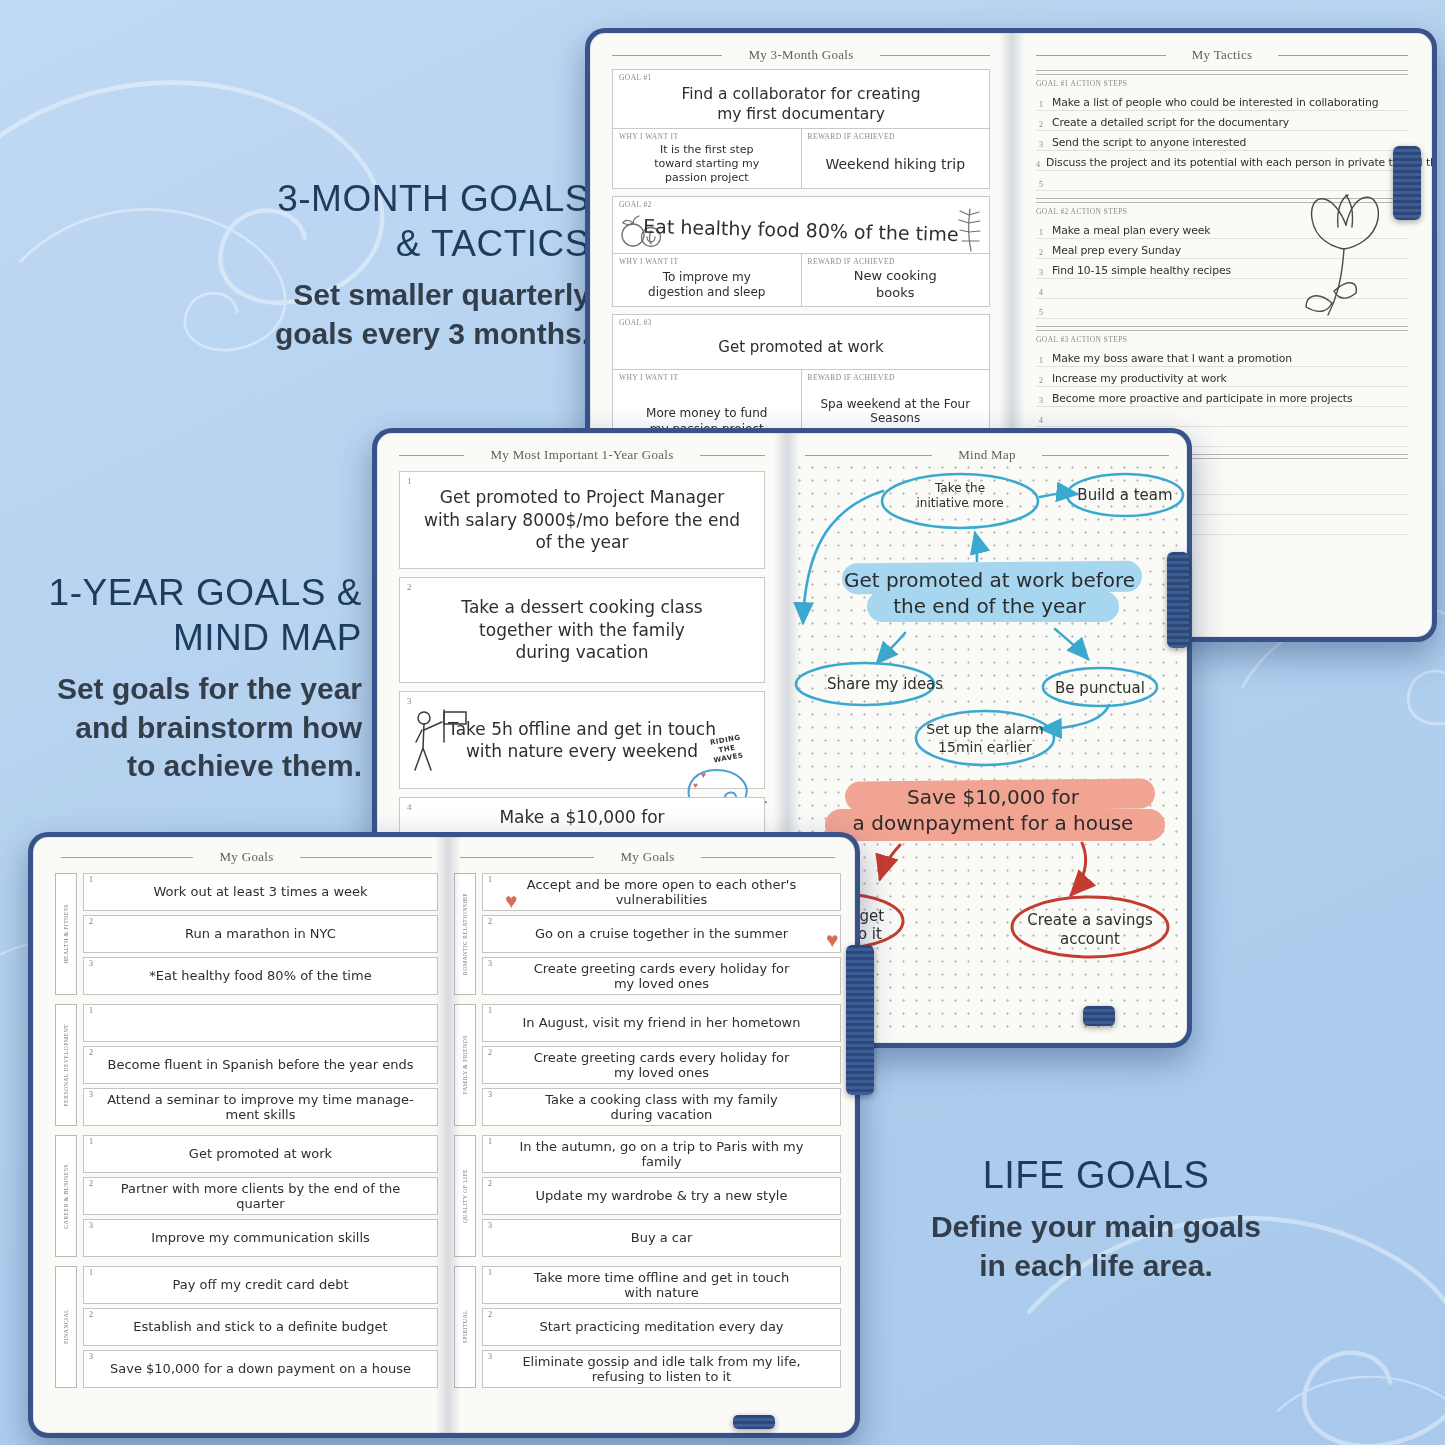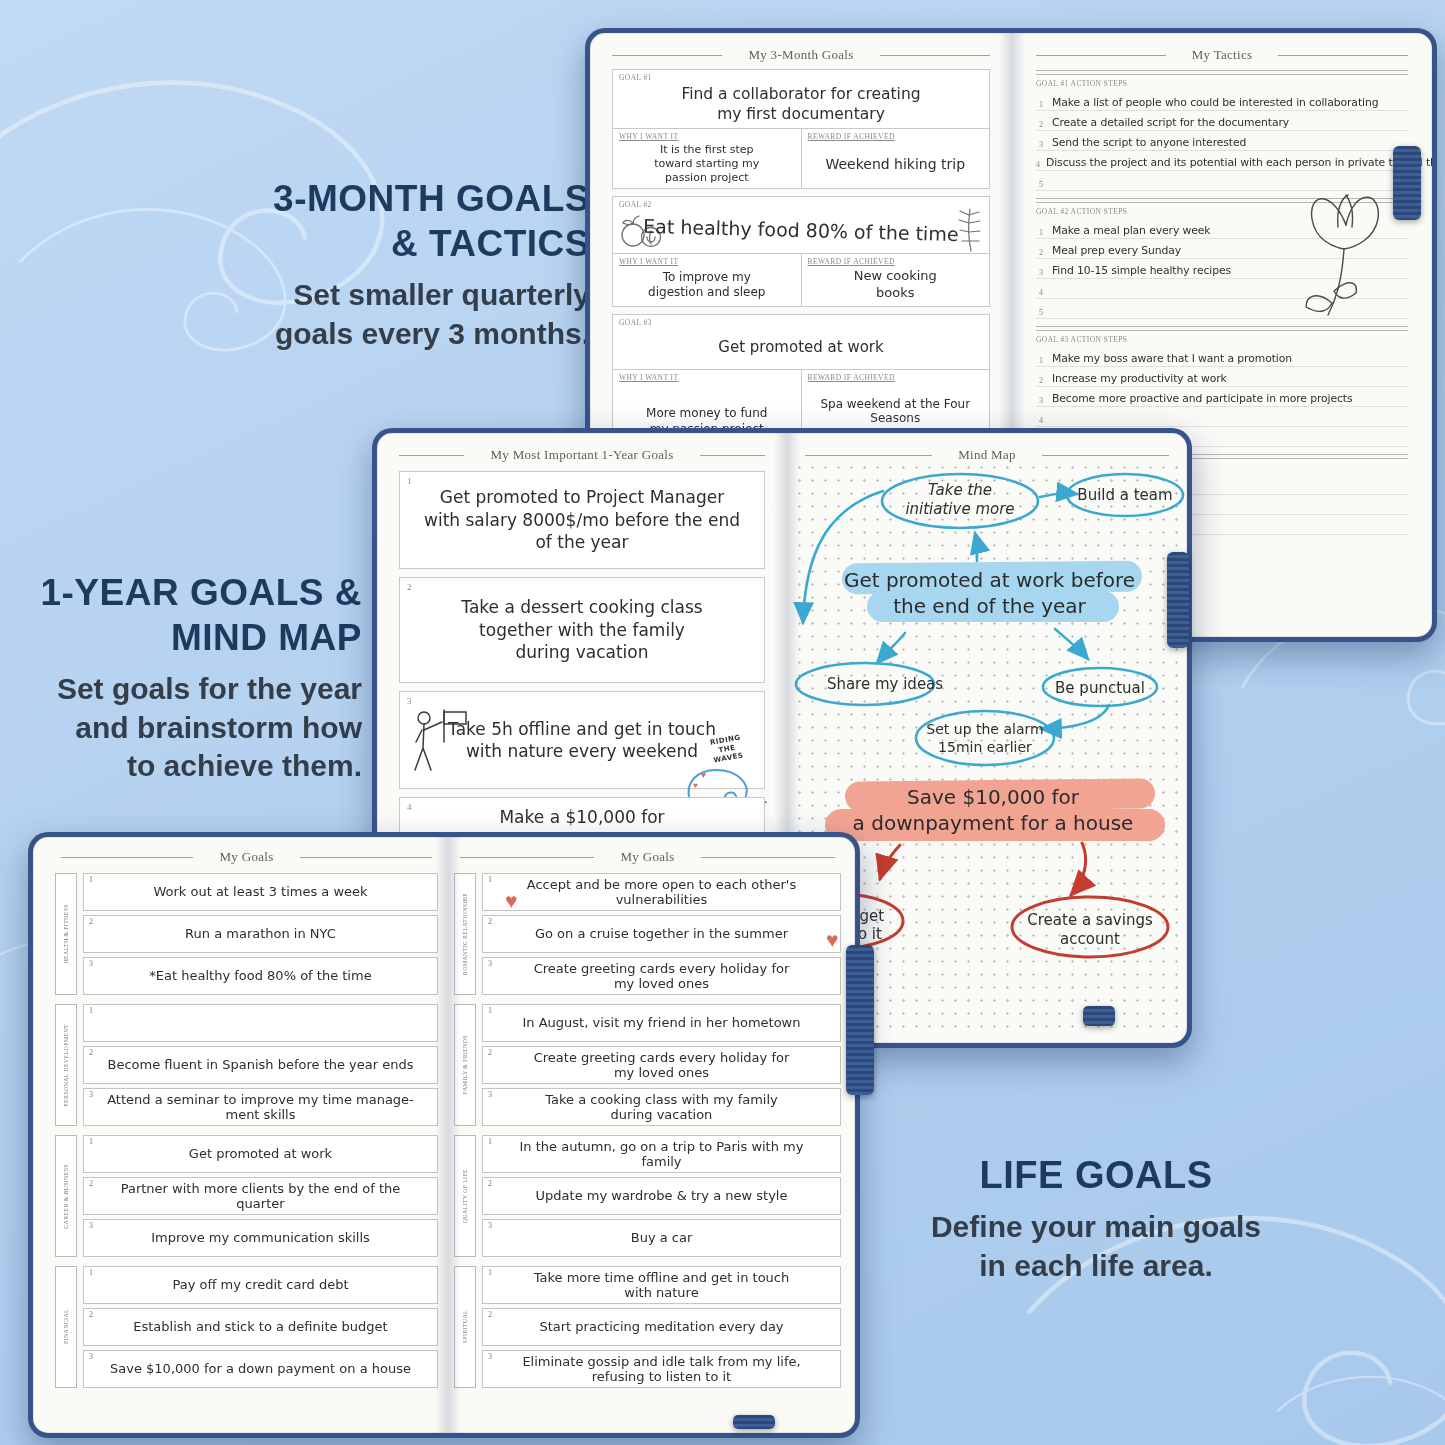--- a/index.html
+++ b/index.html
@@ -3,21 +3,21 @@
 <meta charset="utf-8">
 <style>
   html,body{margin:0;padding:0;background:#b4d0ee;}
   .canvas{position:relative;width:1445px;height:1445px;overflow:hidden;
     background:linear-gradient(155deg,#c0d9f4 0%,#b4d1ef 45%,#a8c9ec 100%);
     font-family:"Liberation Sans",sans-serif;}
   .swirls{position:absolute;inset:0;z-index:0;}
 
   
   .marketing{position:absolute;z-index:1;}
-  .marketing h2{margin:0;font-weight:bold;font-size:37px;line-height:1.22;letter-spacing:.5px;
+  .marketing h2{margin:0;font-weight:normal;font-size:37px;line-height:1.22;letter-spacing:.5px;
     color:#1c3b5e;white-space:pre-line;font-family:"Liberation Sans",sans-serif;}
   .marketing p{margin:10px 0 0;font-weight:bold;font-size:30px;line-height:1.28;
     color:#333e4a;white-space:pre-line;font-family:"Liberation Sans",sans-serif;}
   .m1{left:150px;top:176px;width:440px;text-align:right;}
   .m2{left:0px;top:570px;width:362px;text-align:right;}
   .m3{left:856px;top:1152px;width:480px;text-align:center;}
   .m3 h2{font-size:38px;}
 
   
   .notebook{position:absolute;background:#37538a;border-radius:20px;
@@ -50,21 +50,21 @@
   
   .p-3m{left:0;width:422px;padding:14px 22px;}
   .p-3m .pagehead{margin-bottom:6px;}
   .goalblock{position:relative;border:1px solid #c9c9c9;background:#fff;margin-bottom:7px;}
   .gnum{position:absolute;top:3px;left:6px;}
   .gtext{display:flex;align-items:center;justify-content:center;text-align:center;padding-top:10px;}
   .gsplit{display:flex;border-top:1px solid #c9c9c9;}
   .gcell{flex:1;position:relative;padding:14px 6px 4px;min-height:32px;
     display:flex;align-items:center;justify-content:center;text-align:center;}
   .gcell+.gcell{border-left:1px solid #c9c9c9;}
-  .gcell .tiny{position:absolute;top:3px;left:6px;text-decoration:underline;}
+  .gcell .tiny{position:absolute;top:3px;left:6px;}
   .doodle{position:absolute;pointer-events:none;}
 
   
   .p-tac{left:422px;right:0;padding:14px 24px;}
   .p-tac .pagehead{margin-bottom:4px;}
   .sep{height:3px;border-top:1px solid #b5b5b5;border-bottom:1px solid #b5b5b5;margin:7px 0 4px;}
   .slab{margin:0 0 3px;}
   .tstep{display:flex;align-items:flex-end;gap:6px;height:19px;border-bottom:1px solid #e0e0e0;}
   .snum{font-family:"Liberation Serif",serif;font-size:8px;color:#888;width:10px;
     text-align:center;padding-bottom:1px;}
@@ -424,21 +424,21 @@
             <path d="M322,272 C316,286 296,295 254,296" marker-end="url(#ab)"></path>
           </g>
           <g fill="none" stroke="#c43c30" stroke-width="3" stroke-linecap="round">
             <ellipse cx="53" cy="488" rx="63" ry="27"></ellipse>
             <ellipse cx="303" cy="494" rx="78" ry="30"></ellipse>
             <path d="M113,412 C100,426 96,436 93,446" marker-end="url(#ar)"></path>
             <path d="M295,410 C303,428 297,448 284,462" marker-end="url(#ar)"></path>
           </g>
         </svg>
 
-        <div class="mm hand" style="left:101px;top:48px;width:144px;font-size:15px;line-height:1.28;font-style:italic;">Take the
+        <div class="mm hand" style="left:101px;top:48px;width:144px;font-size:12px;line-height:1.28;">Take the
 initiative more</div>
         <div class="mm hand" style="left:280px;top:53px;width:116px;font-size:15px;">Build a team</div>
         <div class="mm hand" style="left:30px;top:134px;width:345px;font-size:20px;line-height:1.32;color:#2b2b2b;">Get promoted at work before
 the end of the year</div>
         <div class="mm hand" style="left:12px;top:242px;width:132px;font-size:15px;padding-left:20px;">Share my ideas</div>
         <div class="mm hand" style="left:256px;top:246px;width:114px;font-size:15px;">Be punctual</div>
         <div class="mm hand" style="left:134px;top:288px;width:128px;font-size:14px;line-height:1.25;">Set up the alarm
 15min earlier</div>
         <div class="mm hand" style="left:16px;top:352px;width:380px;font-size:20px;line-height:1.28;color:#2b2b2b;">Save $10,000 for
 a downpayment for a house</div>

